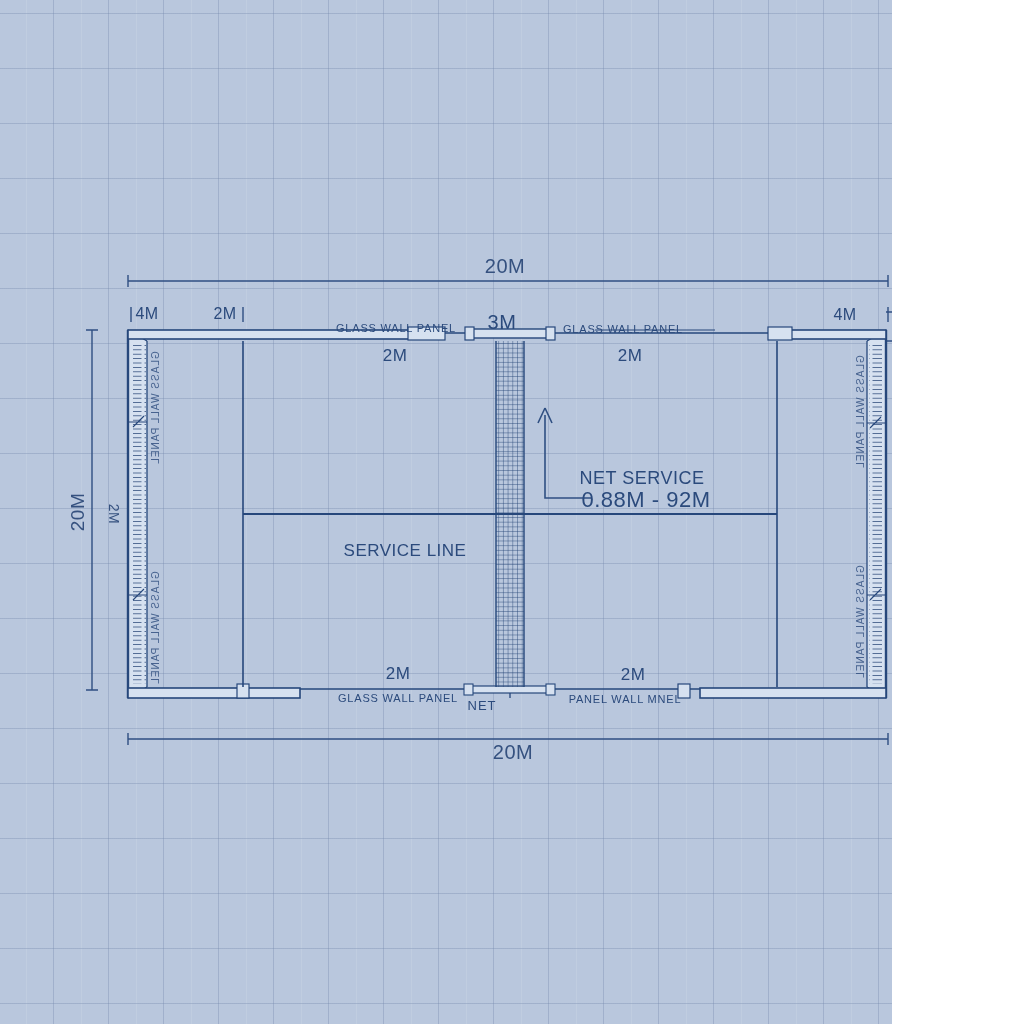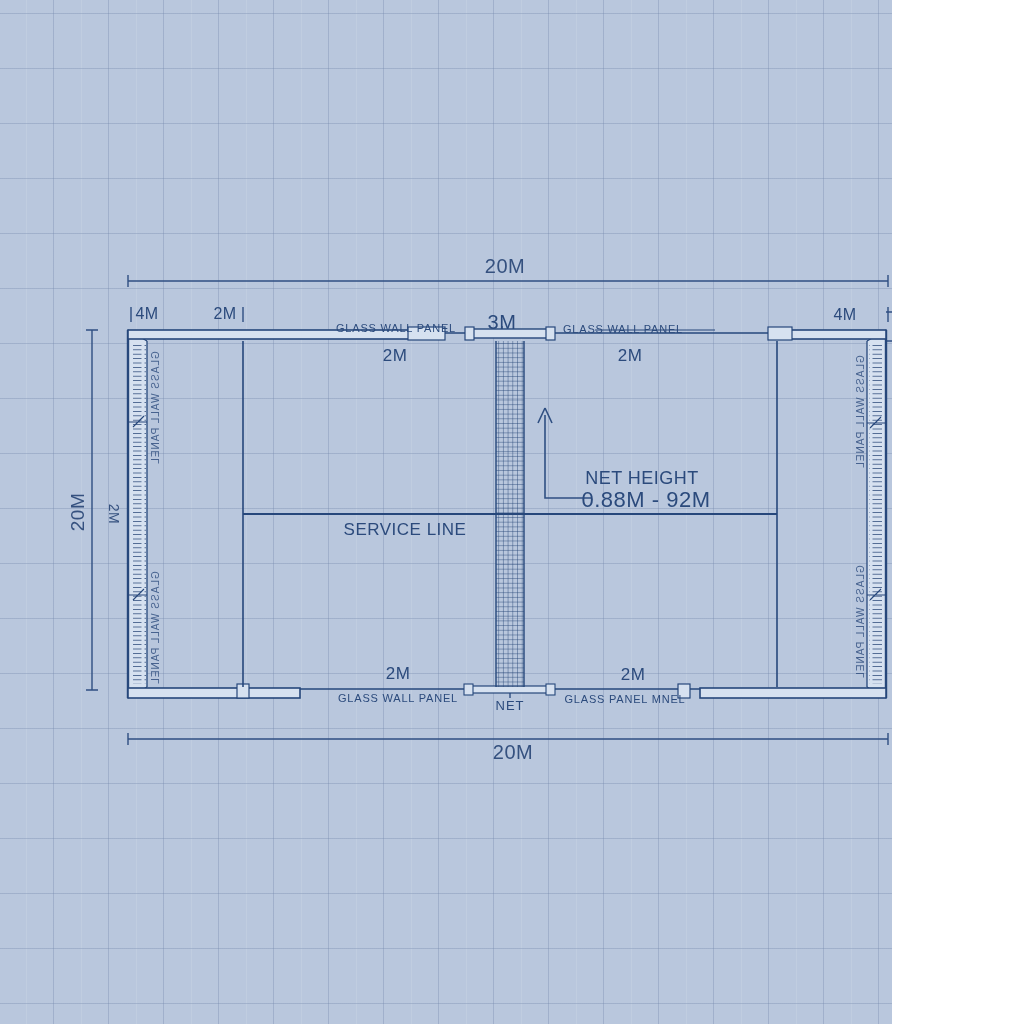--- a/index.html
+++ b/index.html
@@ -132,32 +132,32 @@
   <div class="lbl dim r90" style="left:899px;top:326px;font-size:12px">42</div>
 
   <div class="lbl" style="left:147px;top:314px;font-size:16px">4M</div>
   <div class="lbl" style="left:225px;top:314px;font-size:16px">2M</div>
   <div class="lbl" style="left:845px;top:315px;font-size:16px">4M</div>
   <div class="lbl" style="left:502px;top:322px;font-size:20px">3M</div>
 
   <div class="lbl small" style="left:396px;top:328px;font-size:11px">GLASS WALL PANEL</div>
   <div class="lbl small" style="left:623px;top:329px;font-size:11px">GLASS WALL PANEL</div>
   <div class="lbl small" style="left:398px;top:698px;font-size:11px">GLASS WALL PANEL</div>
-  <div class="lbl small" style="left:625px;top:699px;font-size:11px">GLASS PANEL MNEL</div>
+  <div class="lbl small" style="left:625px;top:699px;font-size:11px">PANEL WALL MNEL</div>
 
   <div class="lbl small vmirror" style="left:156px;top:408px;font-size:10px">GLASS WALL PANEL</div>
   <div class="lbl small vmirror" style="left:156px;top:628px;font-size:10px">GLASS WALL PANEL</div>
   <div class="lbl small vmirror" style="left:861px;top:412px;font-size:10px">GLASS WALL PANEL</div>
   <div class="lbl small vmirror" style="left:861px;top:622px;font-size:10px">GLASS WALL PANEL</div>
 
   <div class="lbl" style="left:395px;top:355px;font-size:17px">2M</div>
   <div class="lbl" style="left:630px;top:355px;font-size:17px">2M</div>
   <div class="lbl" style="left:398px;top:673px;font-size:17px">2M</div>
   <div class="lbl" style="left:633px;top:674px;font-size:17px">2M</div>
 
-  <div class="lbl" style="left:405px;top:529px;font-size:17px">SERVICE LINE</div>
+  <div class="lbl" style="left:405px;top:550px;font-size:17px">SERVICE LINE</div>
 
-  <div class="lbl" style="left:510px;top:705px;font-size:13px;letter-spacing:1px">NET</div>
+  <div class="lbl" style="left:482px;top:705px;font-size:13px;letter-spacing:1px">NET</div>
 
-  <div class="lbl" style="left:642px;top:478px;font-size:18px">NET HEIGHT</div>
+  <div class="lbl" style="left:642px;top:478px;font-size:18px">NET SERVICE</div>
   <div class="lbl" style="left:646px;top:500px;font-size:22px">0.88M - 92M</div>
 
 </div>
 
 </body></html>

